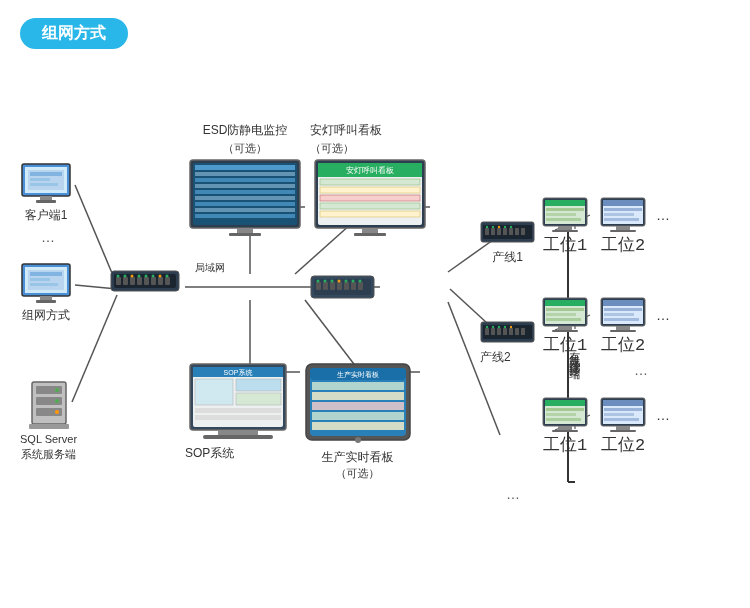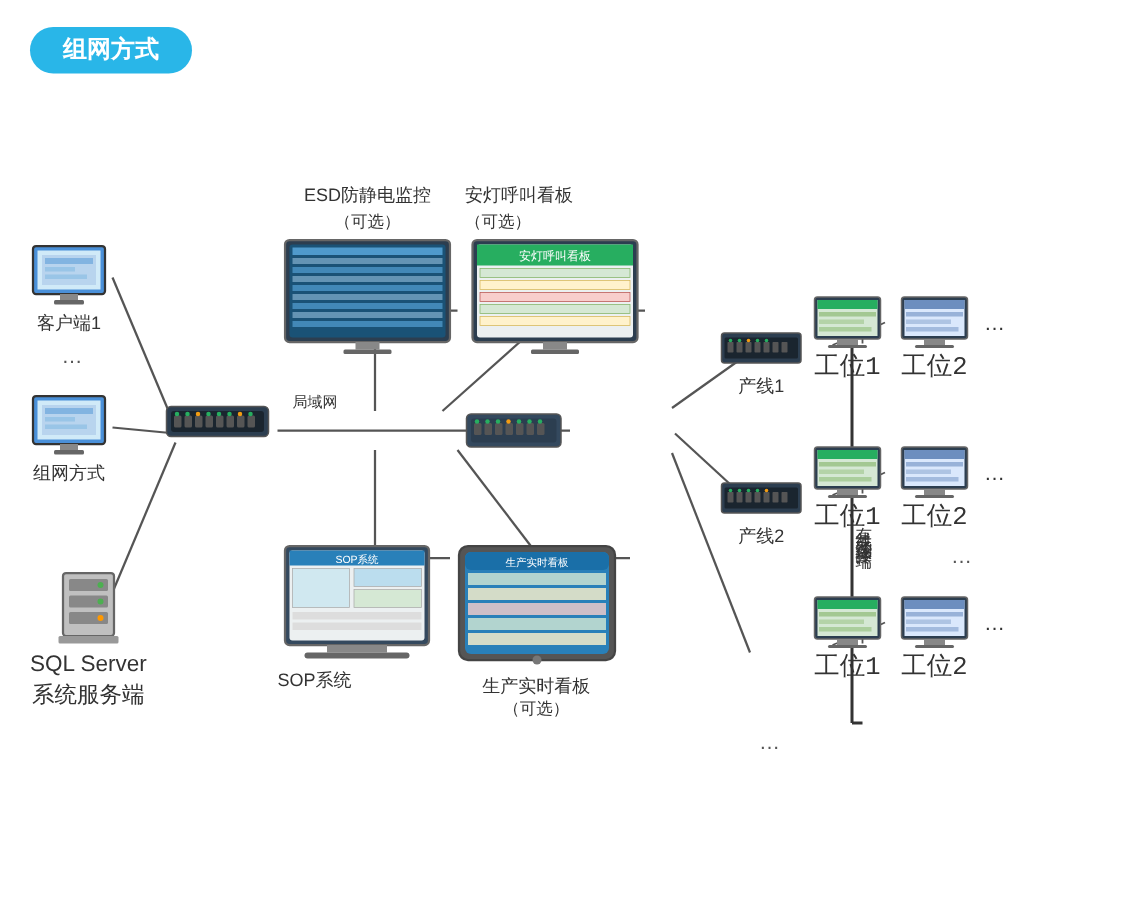--- a/index.html
+++ b/index.html
@@ -146,21 +146,20 @@
 
     
     .prod-line1 {
       position: absolute;
       top: 152px; right: 195px;
       text-align: center;
     }
     .prod-line2 {
       position: absolute;
       top: 252px; right: 195px;
-      text-align: center;
     }
     .prod-line3 {
       position: absolute;
       top: 352px; right: 195px;
       text-align: center;
     }
     .router-small {
       width: 55px;
       height: 28px;
       margin: 0 auto 2px;
@@ -340,21 +339,21 @@
           <rect x="12" y="9" width="26" height="8" rx="1" fill="#888"></rect>
           <rect x="12" y="20" width="26" height="8" rx="1" fill="#888"></rect>
           <rect x="12" y="31" width="26" height="8" rx="1" fill="#888"></rect>
           <circle cx="33" cy="13" r="2" fill="#4caf50"></circle>
           <circle cx="33" cy="24" r="2" fill="#4caf50"></circle>
           <circle cx="33" cy="35" r="2" fill="#ff9800"></circle>
 
           <rect x="5" y="47" width="40" height="5" rx="1" fill="#999"></rect>
         </svg>
       </div>
-      <div class="label-text" style="font-size:15px; white-space: pre-line; text-align:center;">SQL Server<br>系统服务端</div>
+      <div class="label-text" style="font-size:11px; white-space: pre-line; text-align:center;">SQL Server<br>系统服务端</div>
     </div>
 
     <div class="switch-box">
       <div class="switch-icon">
         <svg viewBox="0 0 70 28" fill="none" xmlns="http://www.w3.org/2000/svg">
           <rect x="1" y="4" width="68" height="20" rx="3" fill="#2c3e50" stroke="#555" stroke-width="1"></rect>
           <rect x="4" y="7" width="62" height="14" rx="2" fill="#1a252f"></rect>
 
           <rect x="6" y="10" width="5" height="8" rx="1" fill="#555"></rect>
           <rect x="13" y="10" width="5" height="8" rx="1" fill="#555"></rect>

